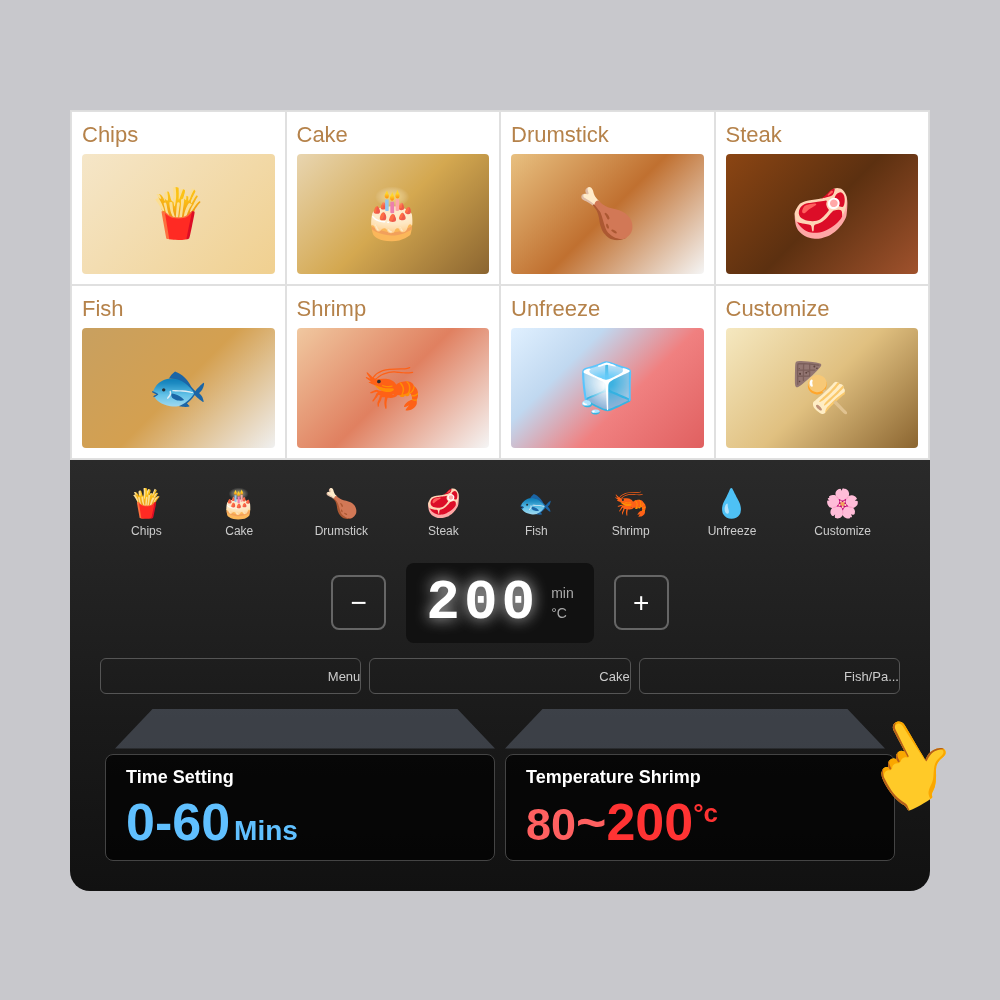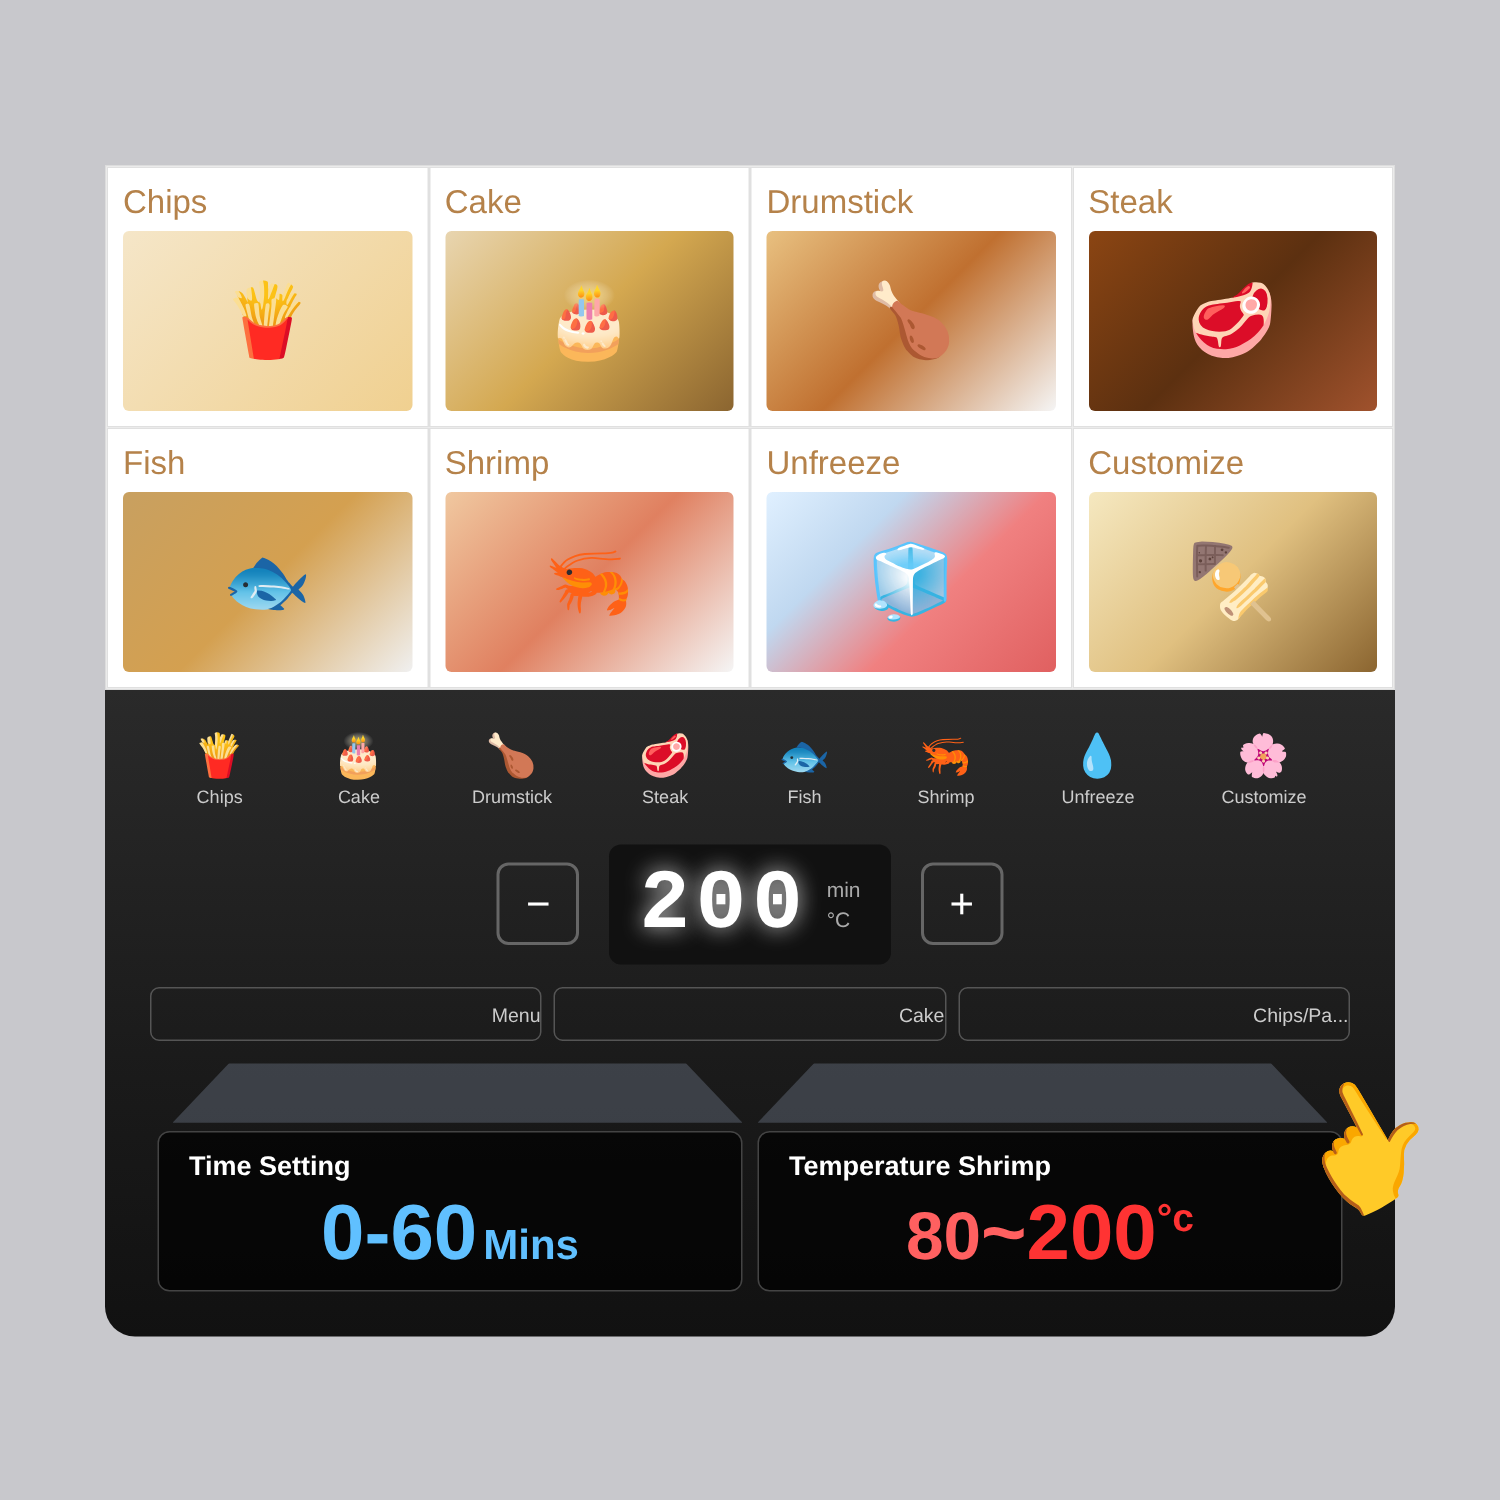--- a/index.html
+++ b/index.html
@@ -219,21 +219,20 @@
       font-size: 18px;
       color: white;
       font-weight: bold;
       margin-bottom: 8px;
       text-align: left;
     }
 
     .info-panel-value {
       font-size: 52px;
       font-weight: 900;
-      text-align: center;
       line-height: 1;
     }
 
     
     .connectors-row {
       display: flex;
       gap: 0;
       padding: 0 10px;
     }
 
@@ -376,21 +375,21 @@
         </div>
 
         <div class="plus-btn">
           <span>+</span>
         </div>
       </div>
 
       <div class="control-buttons-row">
         <button class="ctrl-btn">Menu</button>
         <button class="ctrl-btn">Cake</button>
-        <button class="ctrl-btn">Chips/Pa...</button>
+        <button class="ctrl-btn">Fish/Pa...</button>
       </div>
 
       <div class="connectors-row">
         <div class="connector-left"></div>
         <div class="connector-right"></div>
       </div>
 
       <div class="bottom-panels">
 
         <div class="info-panel">

